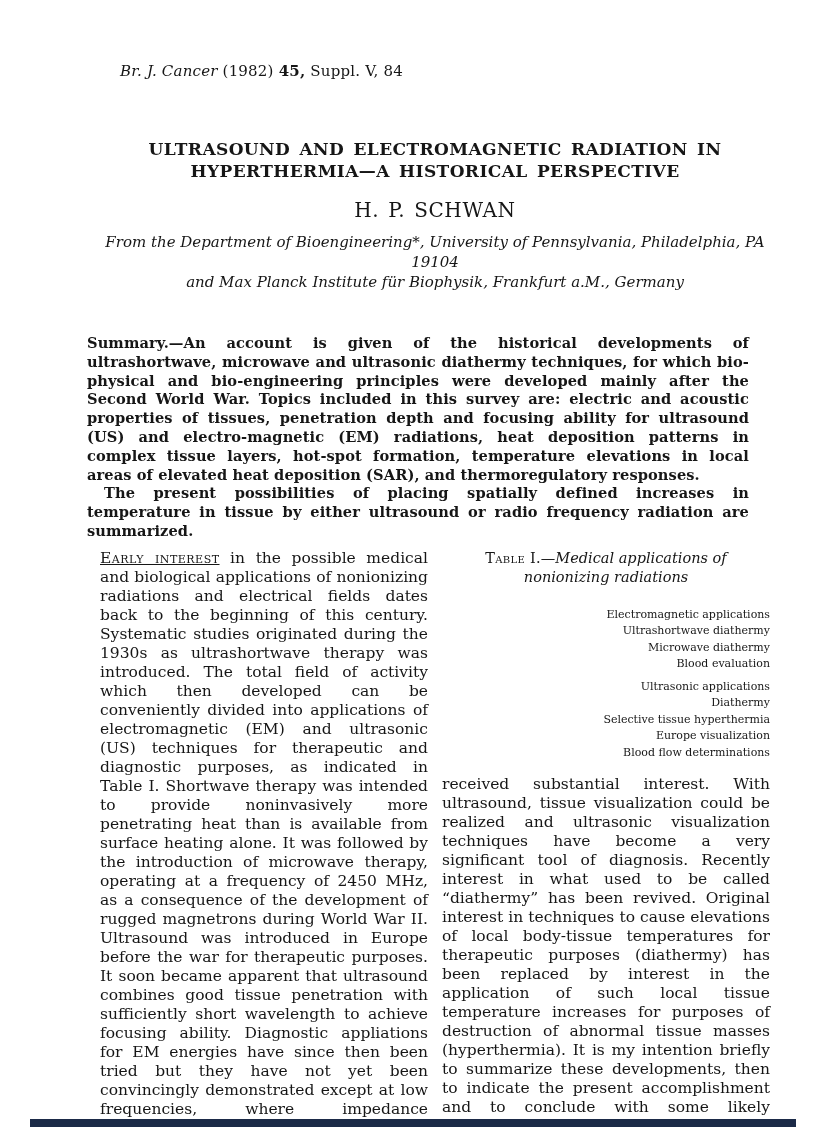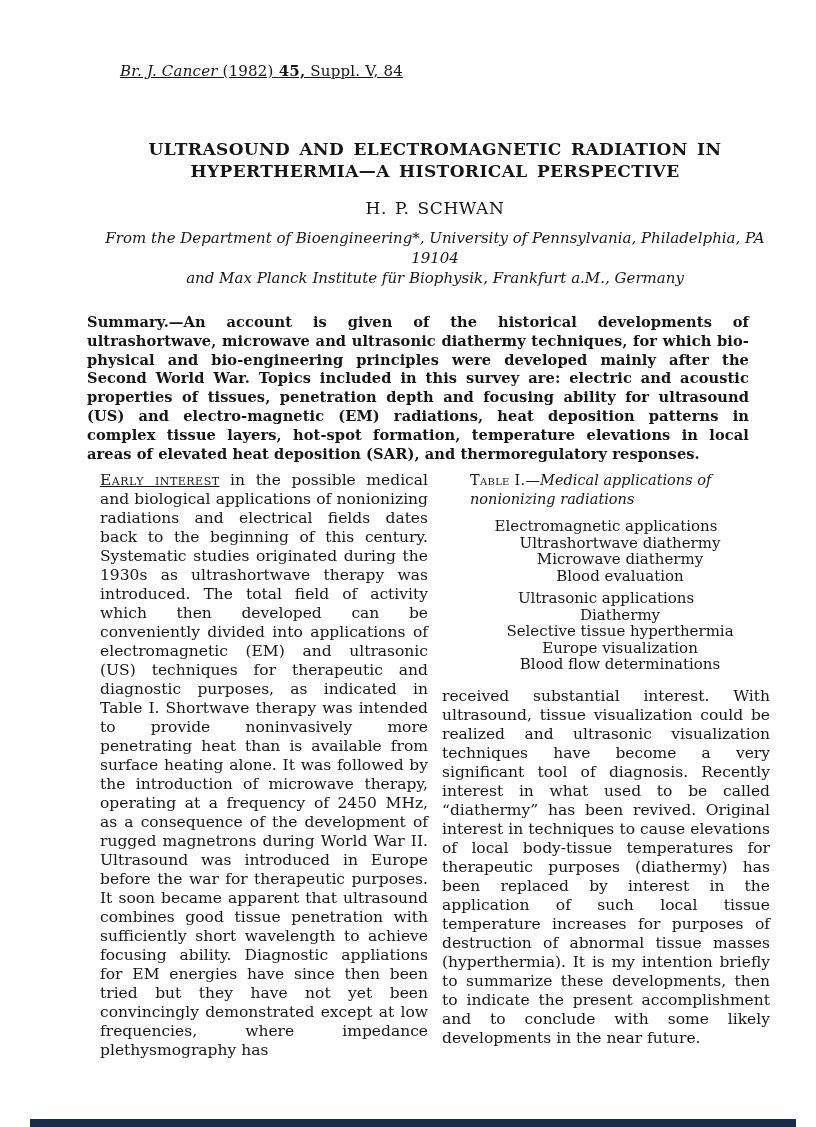--- a/index.html
+++ b/index.html
@@ -12,49 +12,48 @@
     font-family:"DejaVu Serif","Liberation Serif",serif;
     overflow:hidden;
     box-sizing:border-box;
     padding-top:62px;
   }
   .content{width:670px;margin-left:100px;}
   .journal-line{
     margin-left:20px;
     font-size:15px;
     letter-spacing:.2px;
-    text-decoration:underline;
   }
   .journal-line .it{font-style:italic;}
   .journal-line .b{font-weight:bold;}
   .title-block{
     margin-top:58px;
     text-align:center;
     font-weight:bold;
     font-size:17px;
     line-height:22px;
     letter-spacing:.4px;
     word-spacing:3px;
   }
   .author-line{
     margin-top:16px;
     text-align:center;
-    font-size:17px;
+    font-size:20px;
     letter-spacing:.6px;
     word-spacing:2px;
   }
   .affiliation{
     margin-top:10px;
     text-align:center;
     font-style:italic;
     font-size:15px;
     line-height:20px;
   }
   .summary{
-    margin-top:25px;
+    margin-top:42px;
     margin-left:-13px;
     width:662px;
     font-weight:bold;
     font-size:14.6px;
     line-height:18.8px;
     text-align:justify;
     letter-spacing:.1px;
   }
   .summary p{margin:0;}
   .summary p.indent{text-indent:17px;}
@@ -68,32 +67,32 @@
     font-size:15.5px;
     line-height:19px;
     text-align:justify;
   }
   .col p{margin:0;}
   .intro-lead{font-variant:small-caps;letter-spacing:.5px;text-decoration:underline;}
   .paper-table{
     margin-bottom:14px;
   }
   .table-caption{
-    text-align:left;
+    text-align:center;
     font-size:14.5px;
     line-height:19px;
     max-width:272px;
-    margin:0 auto 9px auto;
+    margin:0 auto 20px auto;
   }
   .table-caption .label{font-variant:small-caps;letter-spacing:.3px;}
   .table-caption .cap-it{font-style:italic;}
   .table-body{
-    font-size:15px;
+    font-size:11px;
     line-height:16.5px;
-    text-align:center;
+    text-align:right;
   }
   .table-group-header{margin:0;}
   .table-item{margin:0;padding-left:28px;}
   .table-group + .table-group{margin-top:6px;}
   .scan-edge-bar{
     position:absolute;
     left:30px;
     bottom:0;
     width:766px;
     height:8px;
@@ -119,20 +118,21 @@
 
     <div class="author-line">H. P. SCHWAN</div>
 
     <div class="affiliation">
       <div>From the Department of Bioengineering*, University of Pennsylvania, Philadelphia, PA 19104</div>
       <div>and Max Planck Institute für Biophysik, Frankfurt a.M., Germany</div>
     </div>
 
     <div class="summary">
       <p>Summary.—An account is given of the historical developments of ultrashortwave, microwave and ultrasonic diathermy techniques, for which bio-physical and bio-engineering principles were developed mainly after the Second World War. Topics included in this survey are: electric and acoustic properties of tissues, penetration depth and focusing ability for ultrasound (US) and electro-magnetic (EM) radiations, heat deposition patterns in complex tissue layers, hot-spot formation, temperature elevations in local areas of elevated heat deposition (SAR), and thermoregulatory responses.</p>
+      <p class="indent">The present possibilities of placing spatially defined increases in temperature in tissue by either ultrasound or radio frequency radiation are summarized.</p>
     </div>
 
     <div class="columns">
 
       <div class="col">
         <p><span class="intro-lead">Early interest</span><span> in the possible medical and biological applications of nonionizing radiations and electrical fields dates back to the beginning of this century. Systematic studies originated during the 1930s as ultrashortwave therapy was introduced. The total field of activity which then developed can be conveniently divided into applications of electromagnetic (EM) and ultrasonic (US) techniques for therapeutic and diagnostic purposes, as indicated in Table I. Shortwave therapy was intended to provide noninvasively more penetrating heat than is available from surface heating alone. It was followed by the introduction of microwave therapy, operating at a frequency of 2450 MHz, as a consequence of the development of rugged magnetrons during World War II. Ultrasound was introduced in Europe before the war for therapeutic purposes. It soon became apparent that ultrasound combines good tissue penetration with sufficiently short wavelength to achieve focusing ability. Diagnostic appliations for EM energies have since then been tried but they have not yet been convincingly demonstrated except at low frequencies, where impedance plethysmography has</span></p>
 
       </div>
 
       <div class="col">

